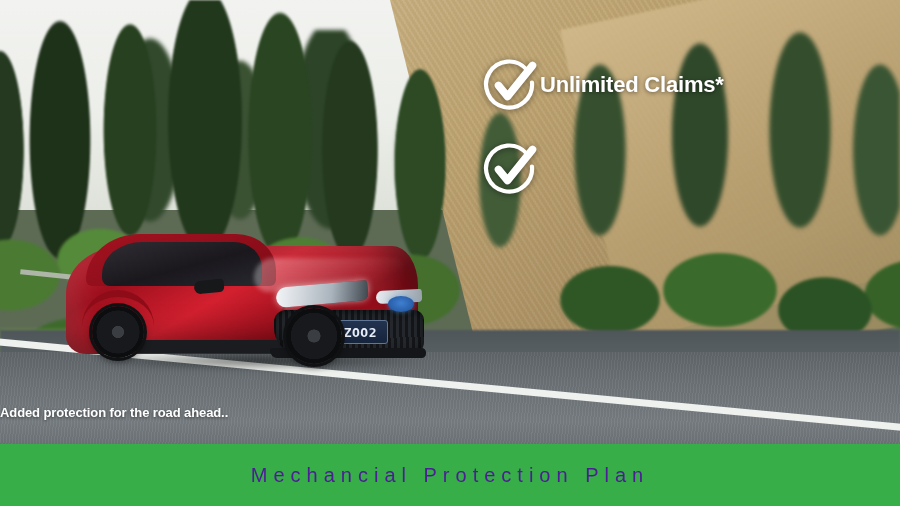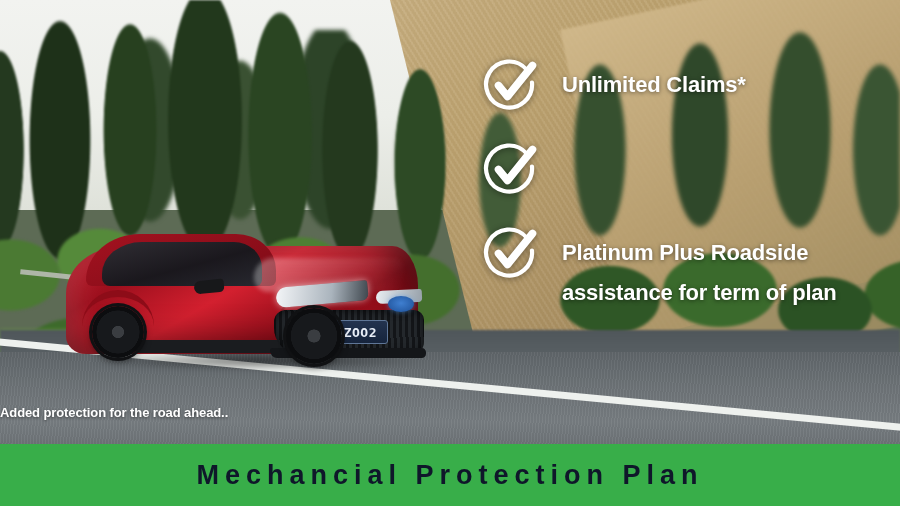--- a/index.html
+++ b/index.html
@@ -212,21 +212,21 @@
     position:absolute; left:30px; top:124px; width:340px; height:18px;
     background:radial-gradient(ellipse at 50% 50%,rgba(0,0,0,.55),rgba(0,0,0,0) 70%);
     filter:blur(3px);
   }
 
   
   .features {
     position:absolute; left:482px; top:62px; width:400px;
   }
   .feature-row {
-    display:flex; align-items:flex-start; gap:22px;
+    display:flex; align-items:flex-start; 
   }
   .feature-row + .feature-row { margin-top:32px; }
 
   .check-icon { flex:0 0 auto; width:58px; height:58px; margin-top:-6px; }
   .check-icon svg { display:block; width:58px; height:58px;
     filter:drop-shadow(0 1px 3px rgba(0,0,0,.45)); }
 
   .feature-text {
     color:#ffffff;
     font-size:22px;
@@ -246,23 +246,23 @@
     letter-spacing:-.1px;
     text-shadow:0 1px 3px rgba(0,0,0,.5);
   }
 
   .bottom-bar {
     position:absolute; left:0; top:444px; width:900px; height:62px;
     background:#38ae49;
     display:flex; align-items:center; justify-content:center;
   }
   .bottom-bar-title {
-    color:#0f172a;
-    font-size:27px;
-    font-weight:700;
+    color:#4c1d95;
+    font-size:20px;
+    font-weight:400;
     letter-spacing:6px;
   }
 </style>
 </head>
 <body>
 
 <div class="banner-ad">
 
   <div class="photo">
     <div class="sky"></div>
@@ -317,32 +317,20 @@
 
     <div class="feature-row">
       <span class="check-icon">
         <svg viewBox="0 0 58 58" xmlns="http://www.w3.org/2000/svg">
           <path d="M44.5 13.5 A23 23 0 1 0 50 26.5" fill="none" stroke="#ffffff" stroke-width="4.2" stroke-linecap="round"></path>
           <path d="M16.5 29.5 L25.5 40.5 L50.5 9.5" fill="none" stroke="#ffffff" stroke-width="7.6" stroke-linecap="round" stroke-linejoin="round"></path>
         </svg>
       </span>
     </div>
 
-    <div class="feature-row tall">
-      <span class="check-icon">
-        <svg viewBox="0 0 58 58" xmlns="http://www.w3.org/2000/svg">
-          <path d="M44.5 13.5 A23 23 0 1 0 50 26.5" fill="none" stroke="#ffffff" stroke-width="4.2" stroke-linecap="round"></path>
-          <path d="M16.5 29.5 L25.5 40.5 L50.5 9.5" fill="none" stroke="#ffffff" stroke-width="7.6" stroke-linecap="round" stroke-linejoin="round"></path>
-        </svg>
-      </span>
-      <div class="feature-text">
-        <span>Platinum Plus Roadside</span>
-        <span class="l2">assistance for term of plan</span>
-      </div>
-    </div>
 
   </div>
 
   <div class="caption">Added protection for the road ahead..</div>
 
   <div class="bottom-bar">
     <div class="bottom-bar-title">Mechancial Protection Plan</div>
   </div>
 
 </div>

